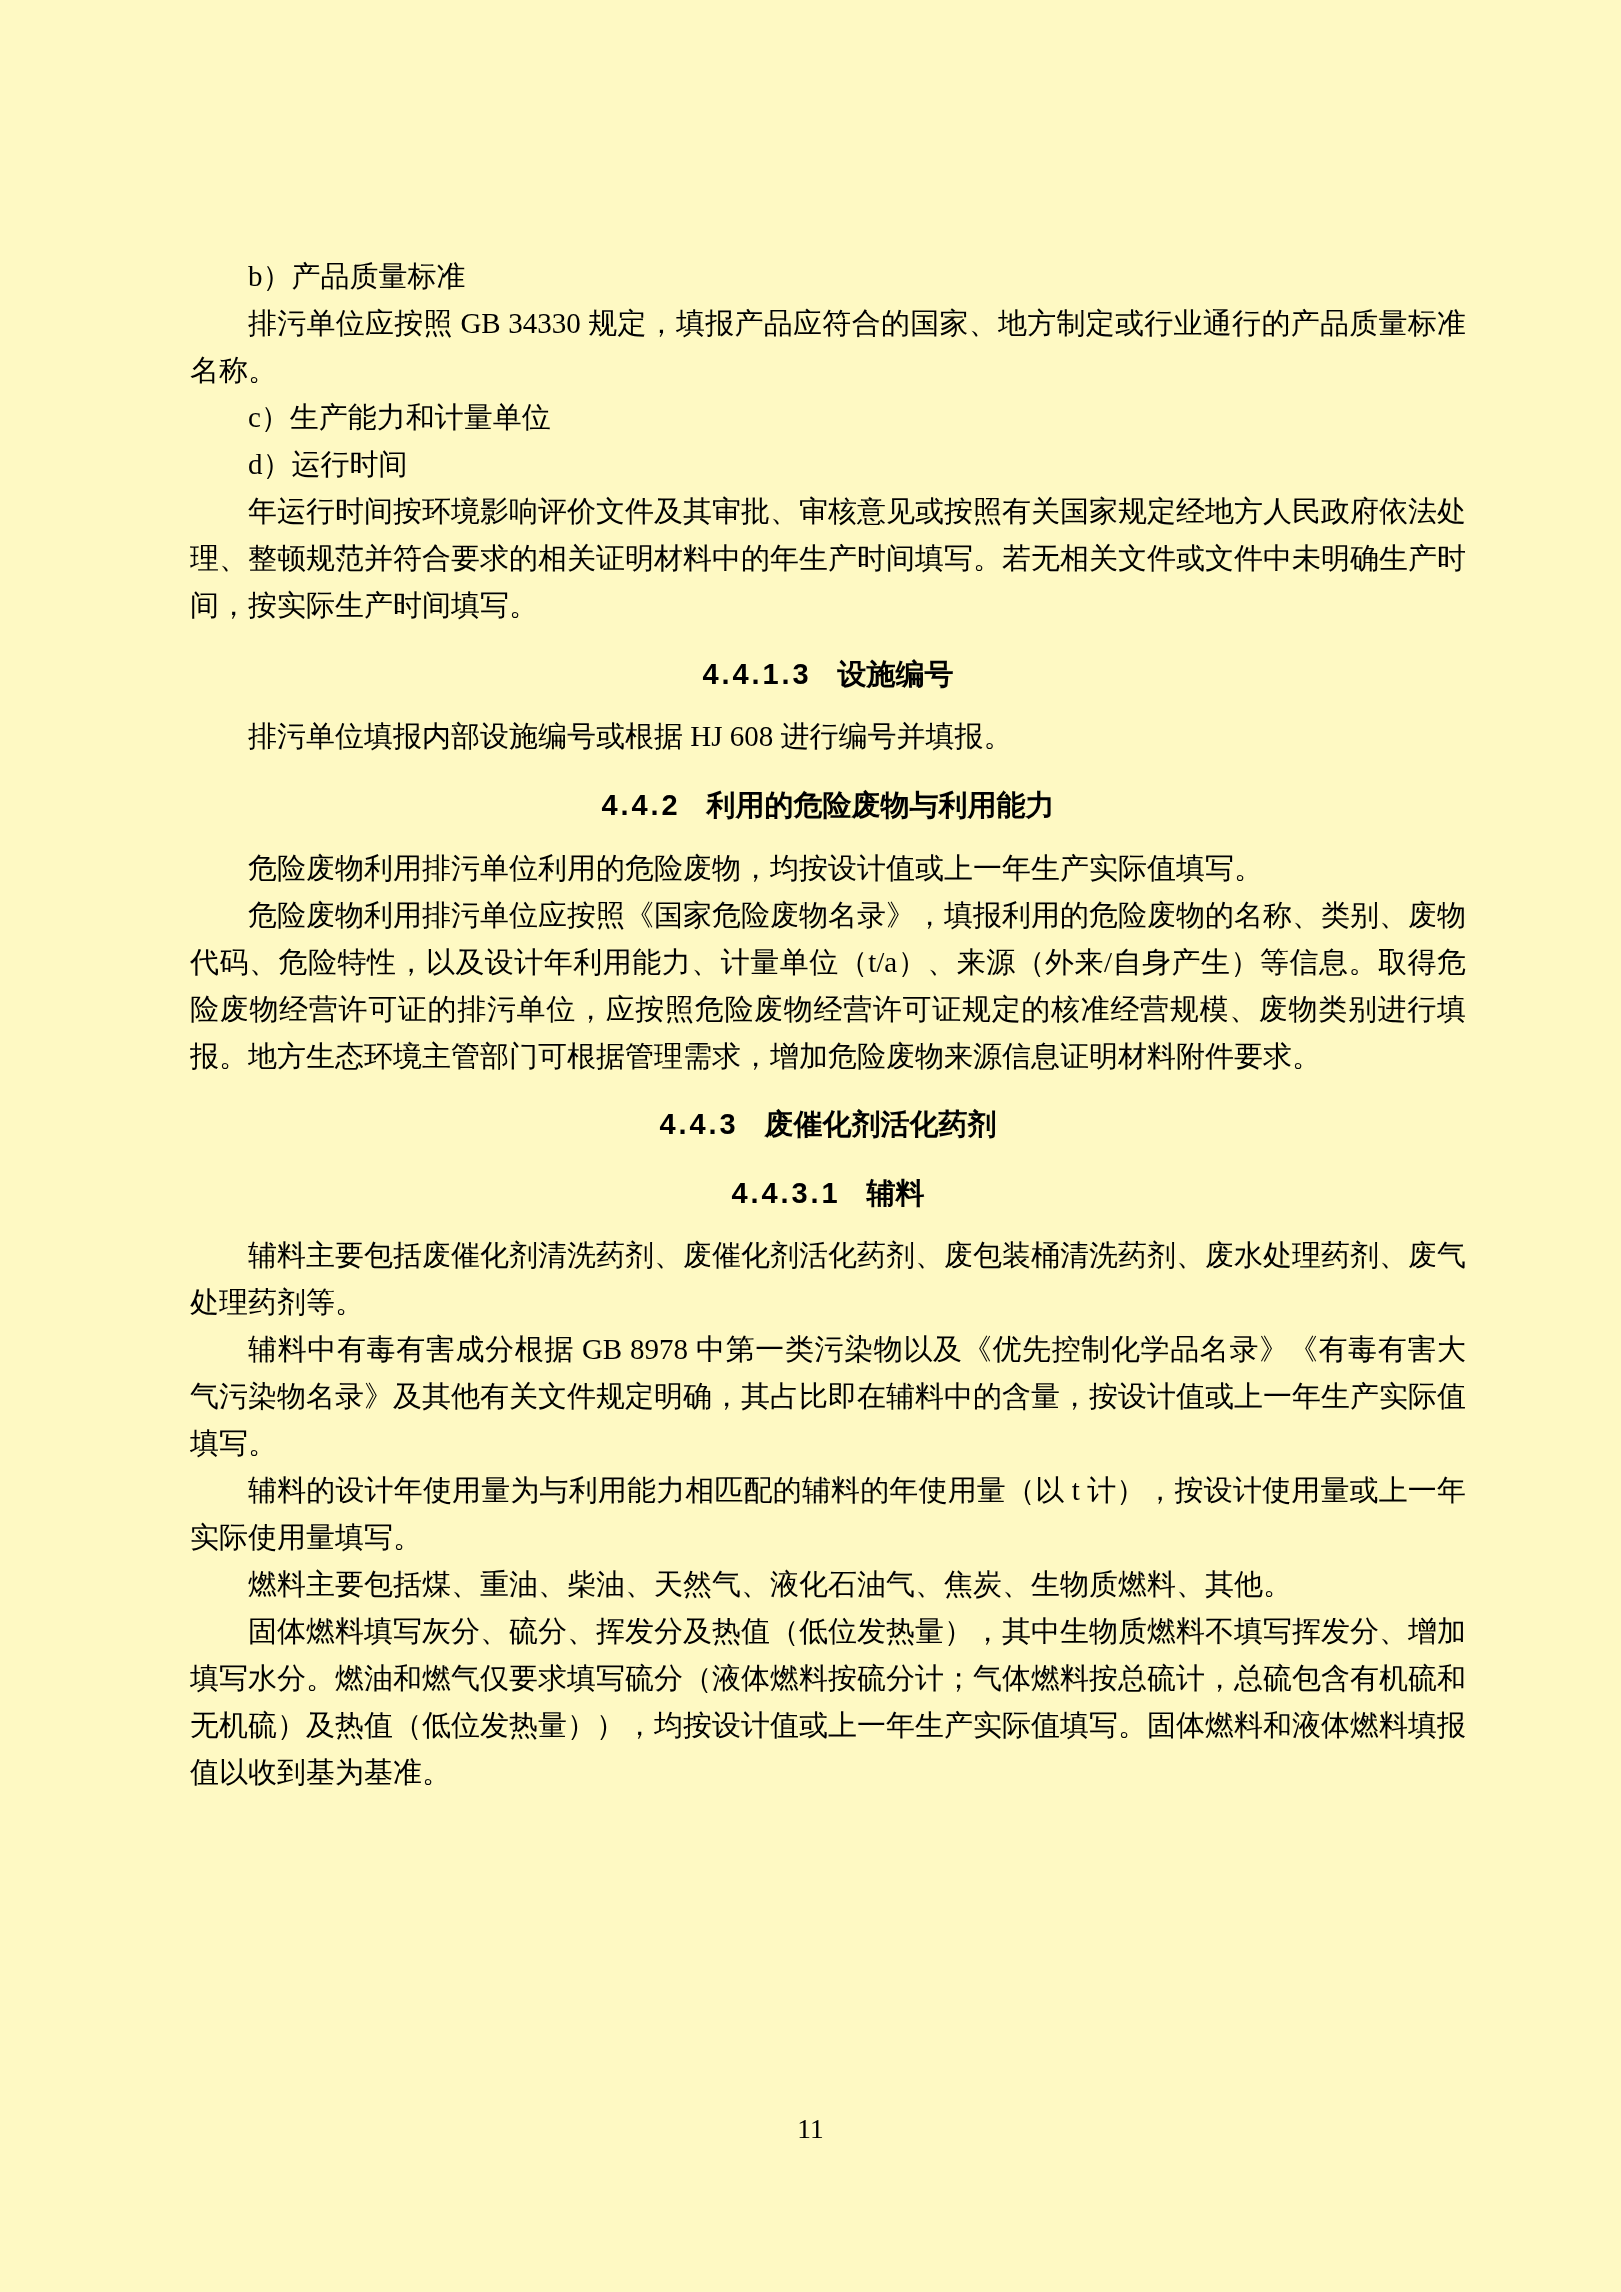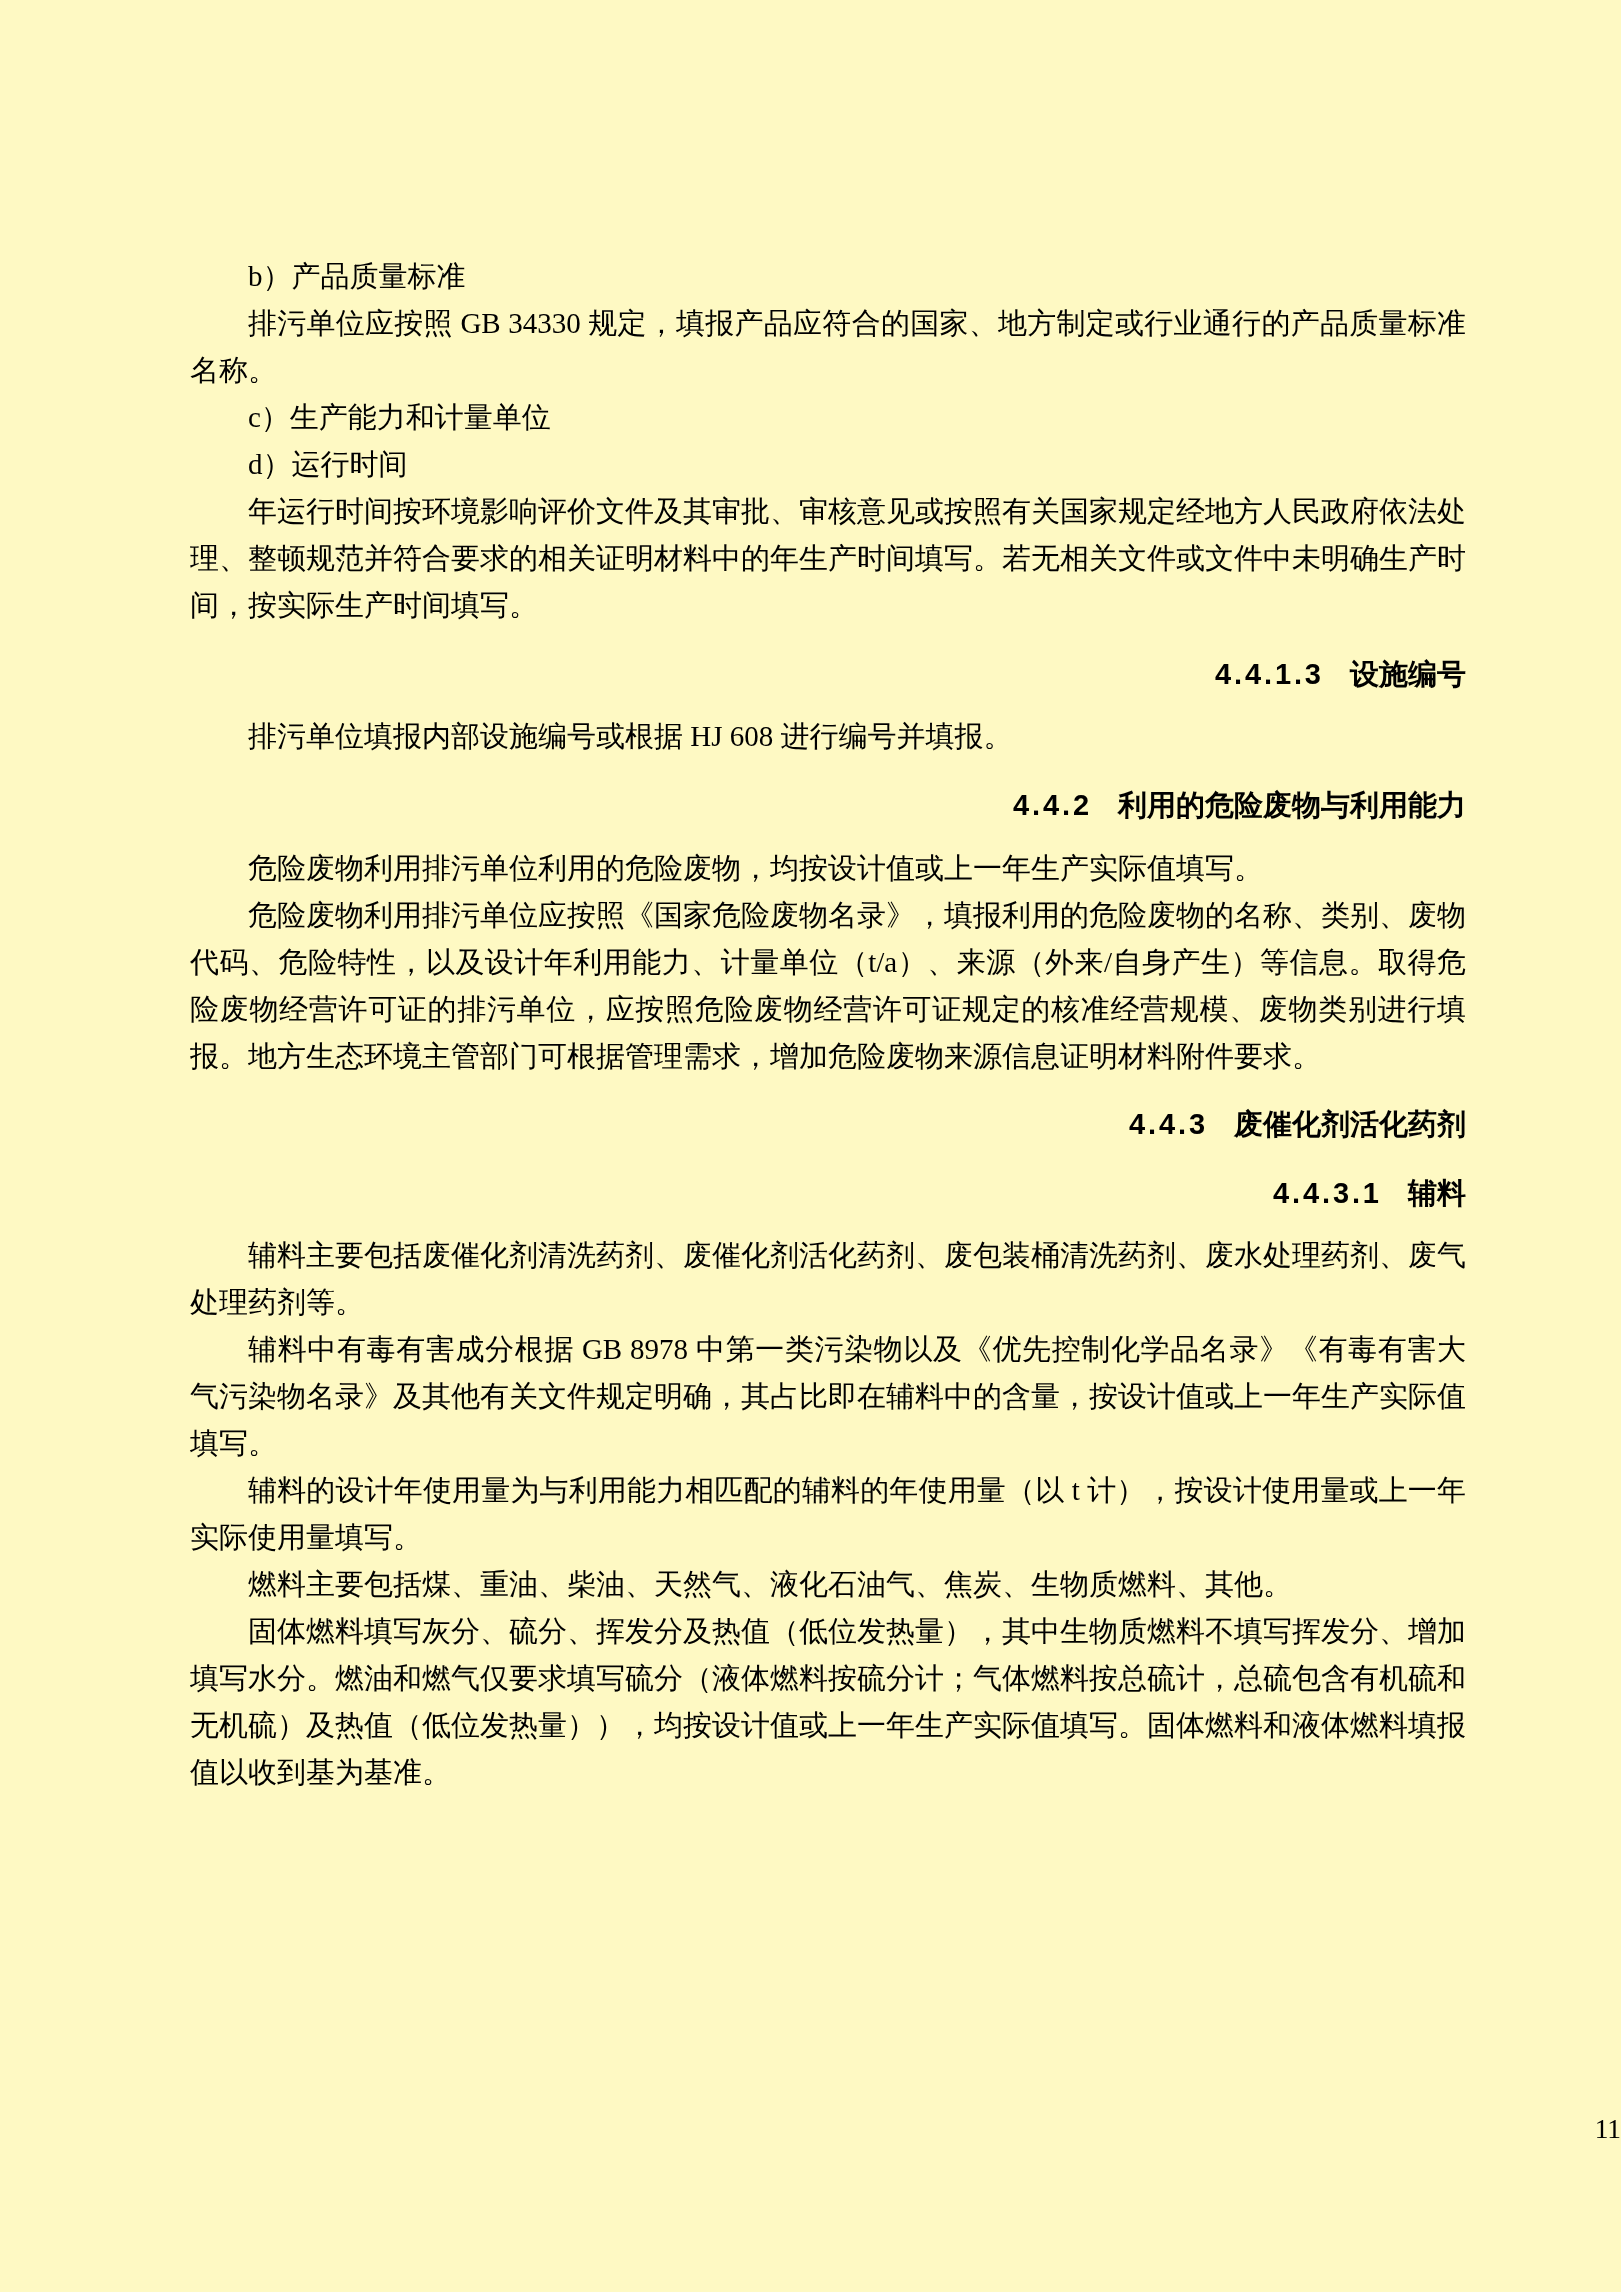--- a/index.html
+++ b/index.html
@@ -30,33 +30,33 @@
     margin: 0;
     text-indent: 2em;
   }
   .list-line { text-align: left; }
   .heading {
     font-family: "Liberation Sans", "DejaVu Sans", sans-serif;
     font-weight: bold;
     font-size: 29px;
     line-height: 47px;
     margin: 21.6px 0 15.7px 0;
-    text-align: right;
+    text-align: center;
     text-indent: 0;
   }
   .hnum {
     letter-spacing: 2.9px;
     margin-right: 0.9em;
   }
   .pagefoot {
     position: absolute;
     top: 2113px;
     left: 0;
     width: 100%;
-    text-align: right;
+    text-align: center;
     font-size: 27.4px;
     line-height: 33px;
     font-family: "Liberation Serif", "DejaVu Serif", serif;
   }
 </style>
 </head>
 <body>
 
 <div class="page">
 

